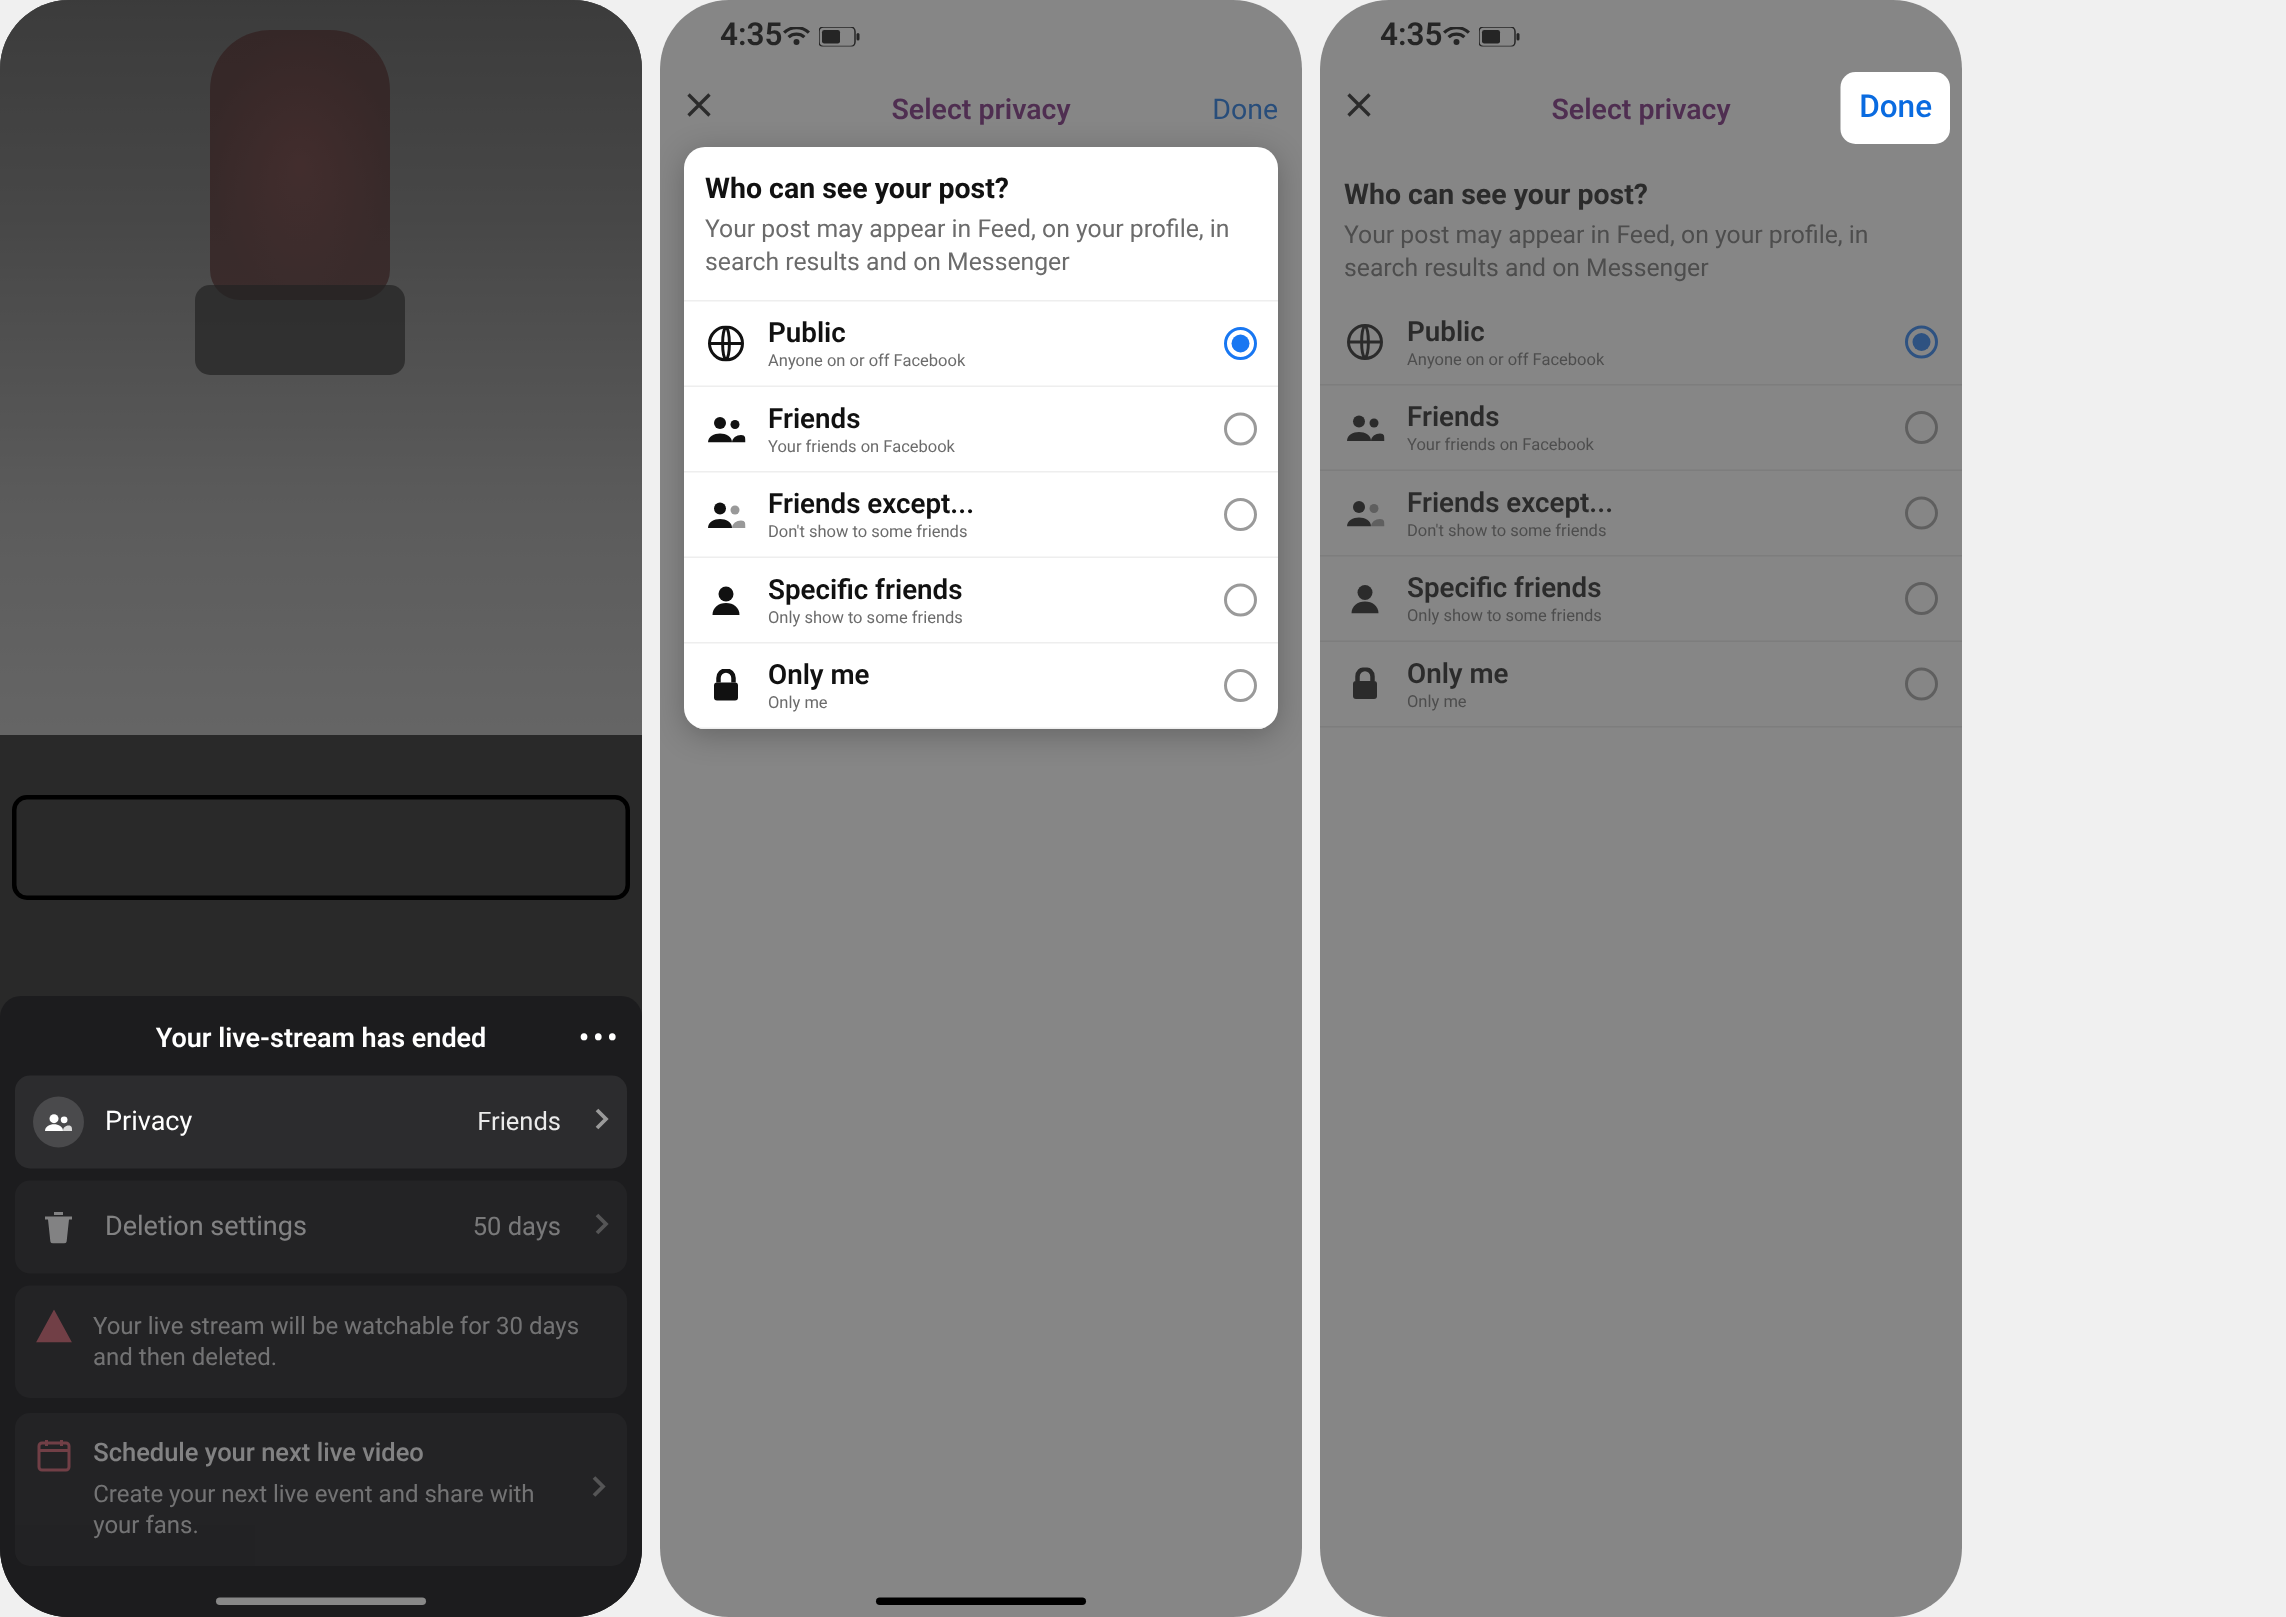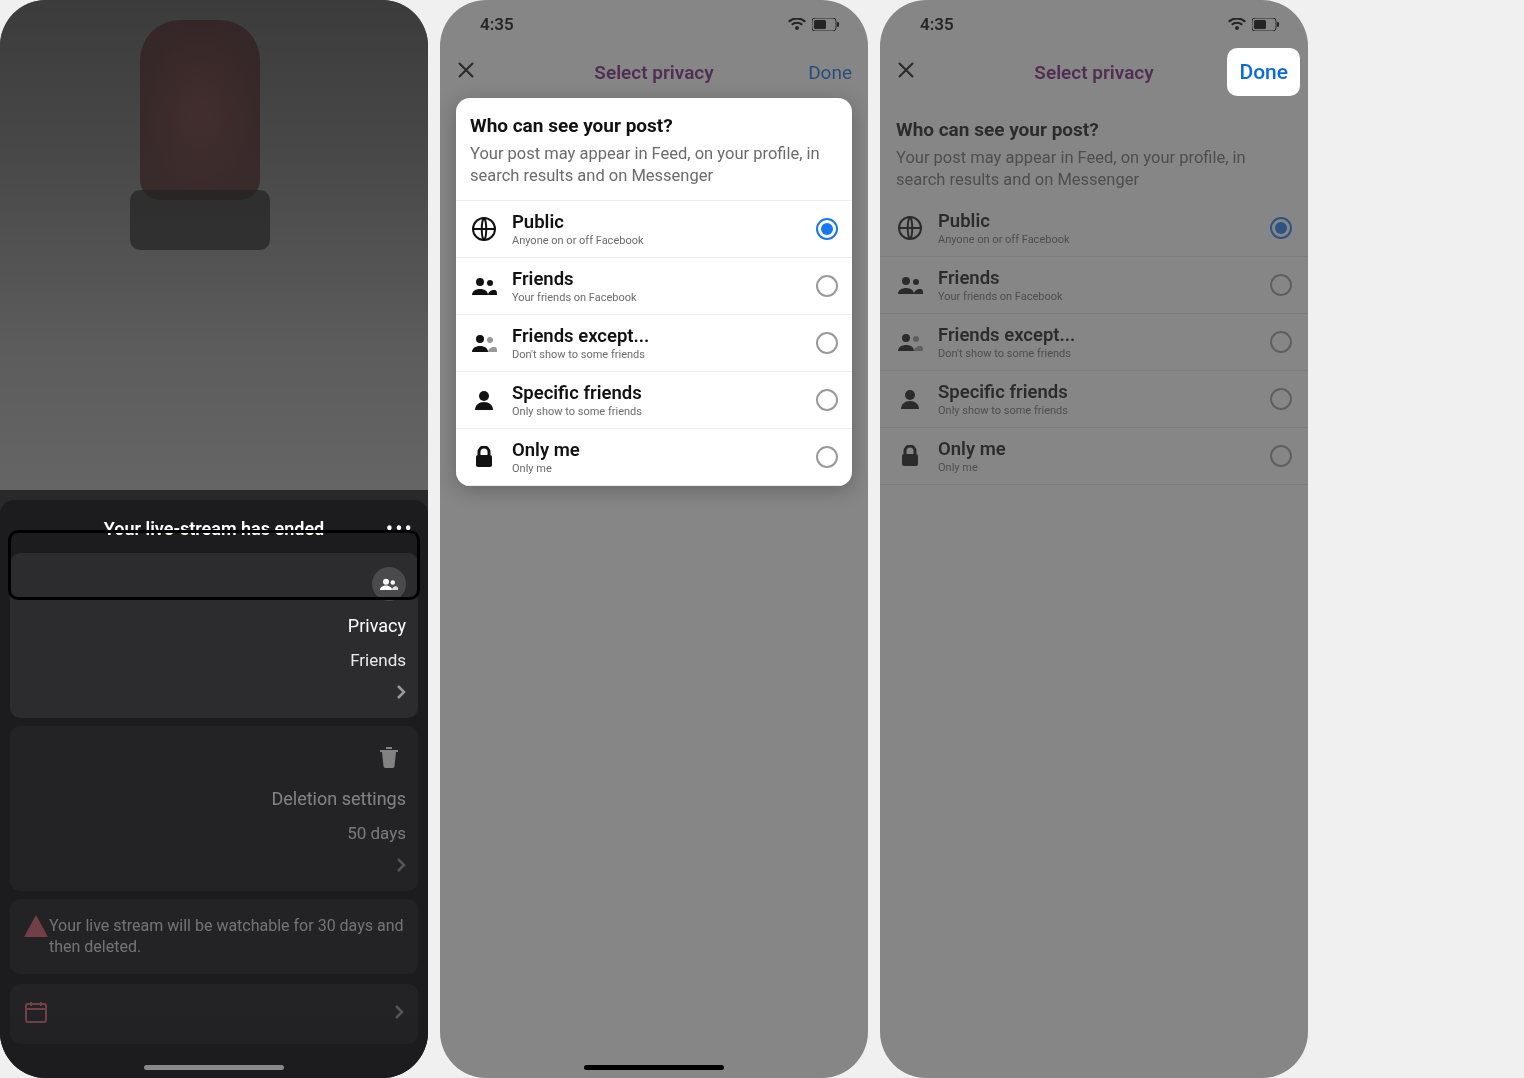--- a/index.html
+++ b/index.html
@@ -23,24 +23,24 @@
   }
   .phone-1 { width: 428px; padding-left: 27px; }
   .phone-2 { width: 428px; }
   .phone-3 { width: 428px; }
 
   
   .status-bar {
     height: 48px;
     display: flex;
     align-items: center;
-    justify-content: space-between;
+    justify-content: flex-start;
     padding: 0 28px 0 40px;
     font-weight: 600;
-    font-size: 17px;
+    font-size: 21px;
   }
   .status-icons { display:flex; align-items:center; gap:6px; }
   .status-icons svg { display:block; }
 
   
   .phone-1 .content-area {
     position: absolute;
     inset: 0;
     background: #3a3a3a;
   }
@@ -84,43 +84,42 @@
     color:#fff; font-weight:600; font-size:18px;
   }
   .more-dots {
     position:absolute; right:4px;
     color:#fff; font-size:22px; letter-spacing:2px;
   }
 
   .dark-row {
     background:#2c2c2e;
     border-radius: 10px;
-    display:flex; align-items:flex-end;
+    display:flex; align-items:center;
     padding: 14px 12px;
     margin-bottom: 8px;
     gap:14px;
-    flex-direction:column;
   }
   .dark-row.hl { background:#2c2c2e; }
   .dark-row.dim-row { opacity:.45; }
   .circle-icon {
     width:34px; height:34px; border-radius:50%;
     background:#4a4a4c;
     display:flex; align-items:center; justify-content:center;
   }
   .circle-icon svg { fill:#fff; }
   .row-label { color:#fff; font-size:18px; flex:1; }
   .row-value { color:#eaeaea; font-size:17px; }
   .chev { margin-left:8px; }
   .chev svg { stroke:#9a9a9a; fill:none; stroke-width:2.5; }
 
   .info-card {
     background:#2c2c2e;
     border-radius:10px;
-    display:flex; gap:1px;
+    display:flex; gap:14px;
     padding:16px 14px;
     margin-bottom:10px;
     opacity:.45;
   }
   .info-card .icon-col { width:28px; }
   .info-card .txt { color:#ddd; font-size:16px; line-height:1.35; }
   .info-card .txt strong { color:#fff; font-weight:500; display:block; font-size:17px; margin-bottom:4px;}
   .info-card .chev2 { margin-left:auto; align-self:center;}
 
   .post-row {
@@ -277,20 +276,24 @@
         <div class="txt">Your live stream will be watchable for 30 days and then deleted.</div>
       </div>
 
       <div class="info-card">
         <div class="icon-col">
           <svg width="24" height="24" viewBox="0 0 24 24" fill="none" stroke="#d96a78" stroke-width="2">
               <rect x="2" y="4" width="20" height="18" rx="2"></rect>
               <path d="M2 9h20M7 2v4M17 2v4"></path>
             </svg>
         </div>
+        <div class="txt">
+          <strong>Schedule your next live video</strong>
+          <span>Create your next live event and share with your fans.</span>
+        </div>
         <div class="chev2"><svg width="10" height="16" viewBox="0 0 10 16" fill="none" stroke="#9a9a9a" stroke-width="2.5">
               <path d="M2 2l6 6-6 6"></path>
             </svg></div>
       </div>
 
     </div>
     <div class="home-indicator"></div>
   </div>
   <div class="hl-outline" style="left:8px; right:8px; top:530px; height:70px;"></div>
 </div>

